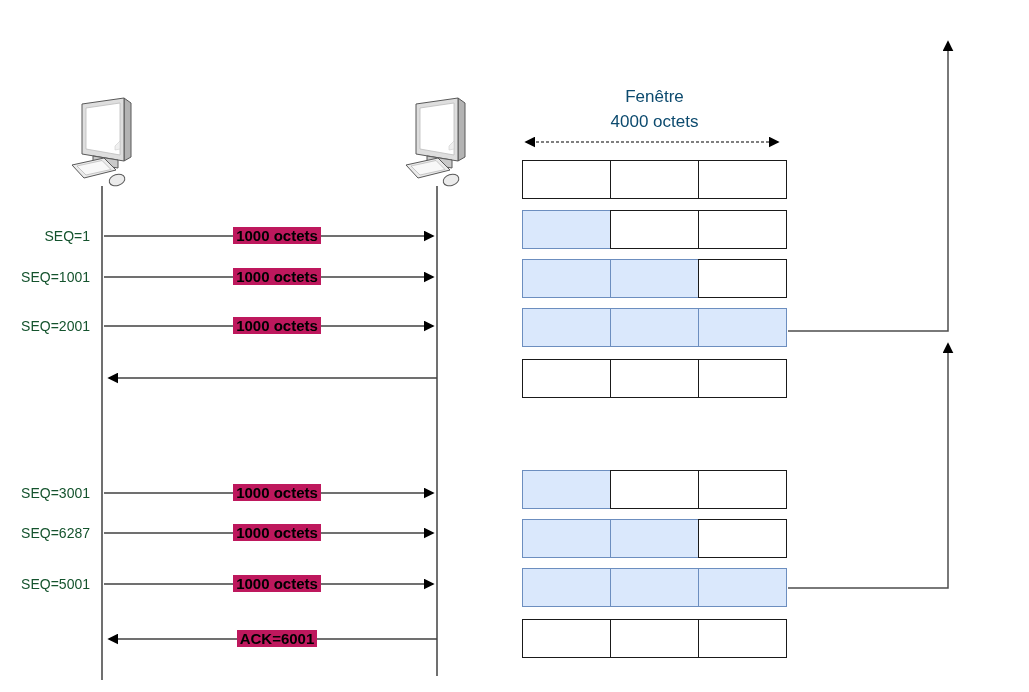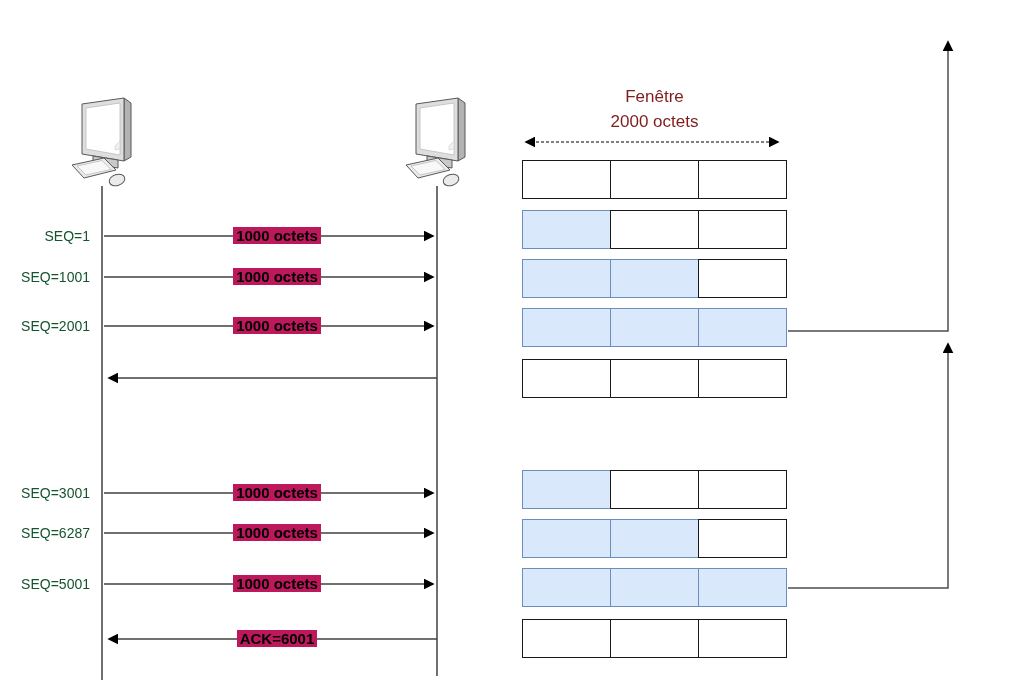--- a/index.html
+++ b/index.html
@@ -15,21 +15,21 @@
     position:absolute;left:0;width:90px;height:20px;line-height:20px;
     text-align:right;font-size:14px;color:#14532d;
   }
   .arrow-label{
     position:absolute;left:177px;width:200px;height:22px;line-height:22px;
     text-align:center;font-size:15px;font-weight:bold;color:#000;
   }
   .arrow-label span{background:#be185d;padding:0 3px;}
   .window-title{
     position:absolute;left:522px;top:84px;width:265px;
-    text-align:center;font-size:17px;line-height:25px;color:#7f1d1d;
+    text-align:center;font-size:17px;line-height:25px;color:#0c4a6e;
   }
   .app-label{
     position:absolute;left:862px;top:9px;width:167px;
     text-align:center;font-size:16px;color:#000;
   }
   .buffer-row{
     position:absolute;left:522px;width:265px;height:39px;
     display:flex;box-sizing:border-box;
   }
   .cell{
@@ -101,21 +101,21 @@
   <div class="arrow-label" style="top:225px"><span>1000 octets</span></div>
   <div class="arrow-label" style="top:266px"><span>1000 octets</span></div>
   <div class="arrow-label" style="top:315px"><span>1000 octets</span></div>
   <div class="arrow-label" style="top:482px"><span>1000 octets</span></div>
   <div class="arrow-label" style="top:522px"><span>1000 octets</span></div>
   <div class="arrow-label" style="top:573px"><span>1000 octets</span></div>
   <div class="arrow-label" style="top:628px"><span>ACK=6001</span></div>
 
   <div class="window-title">
     <div>Fenêtre</div>
-    <div>2000 octets</div>
+    <div>4000 octets</div>
   </div>
 
 
   <div class="buffer-row" style="top:160px">
       <div class="cell"></div>
       <div class="cell"></div>
       <div class="cell"></div>
     </div>
   <div class="buffer-row" style="top:210px">
       <div class="cell filled"></div>

